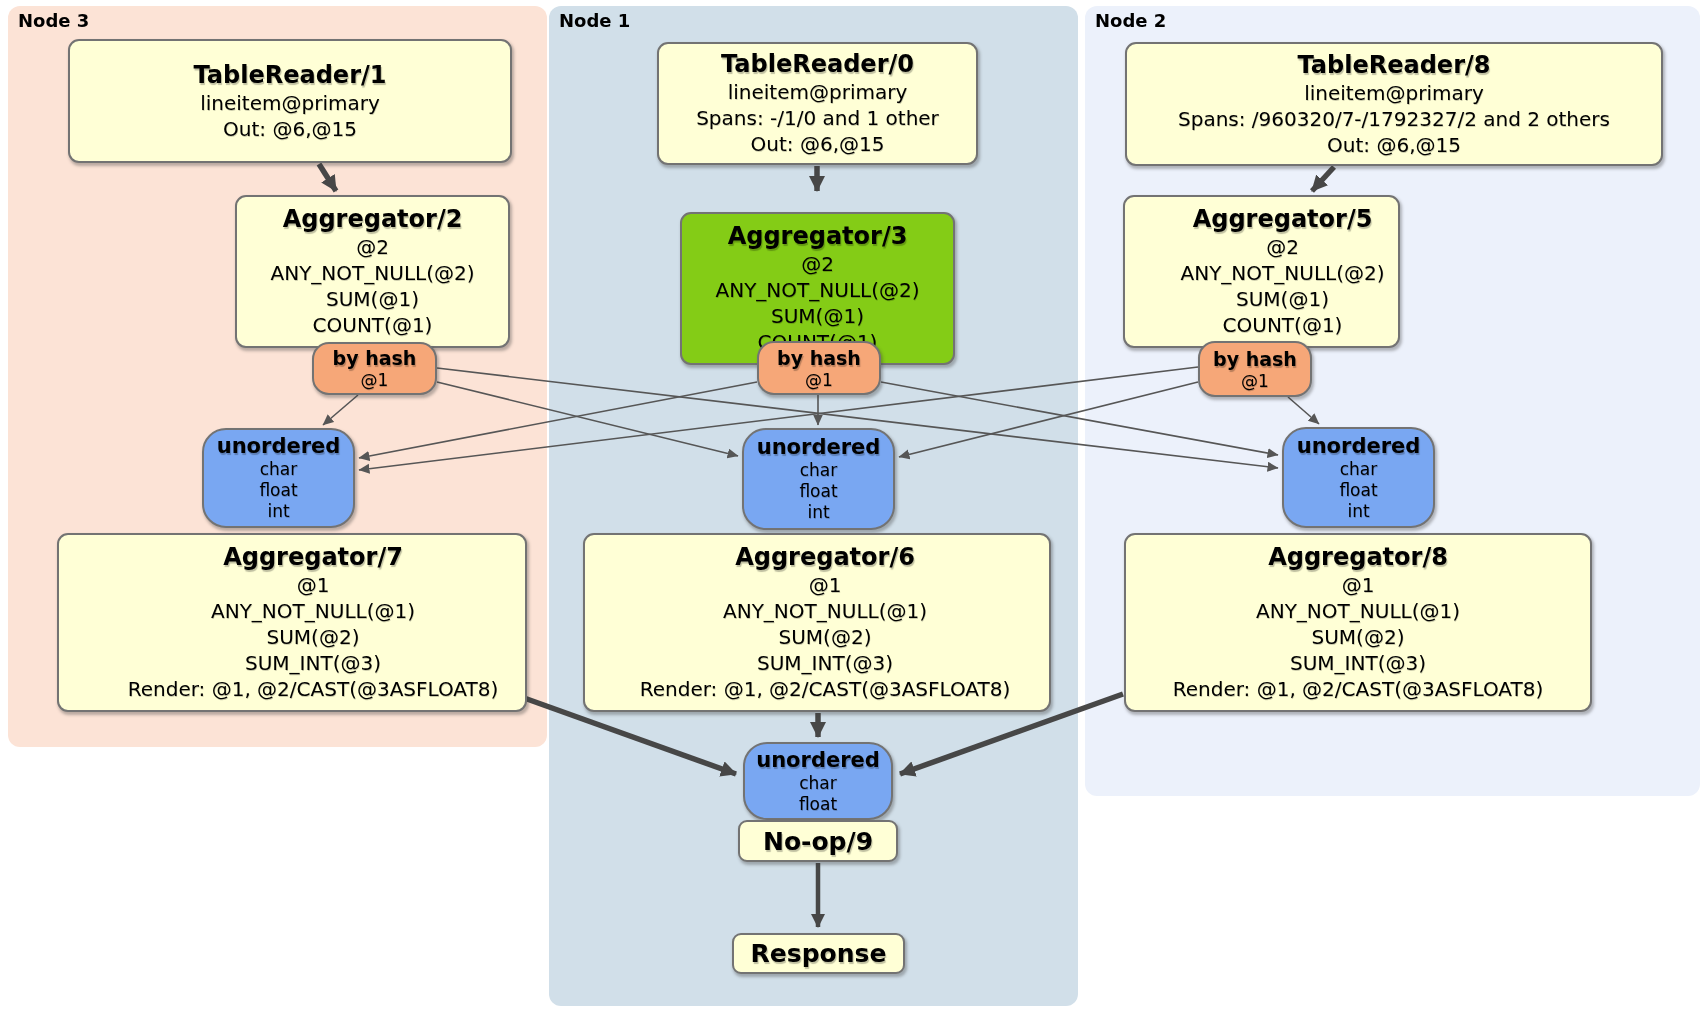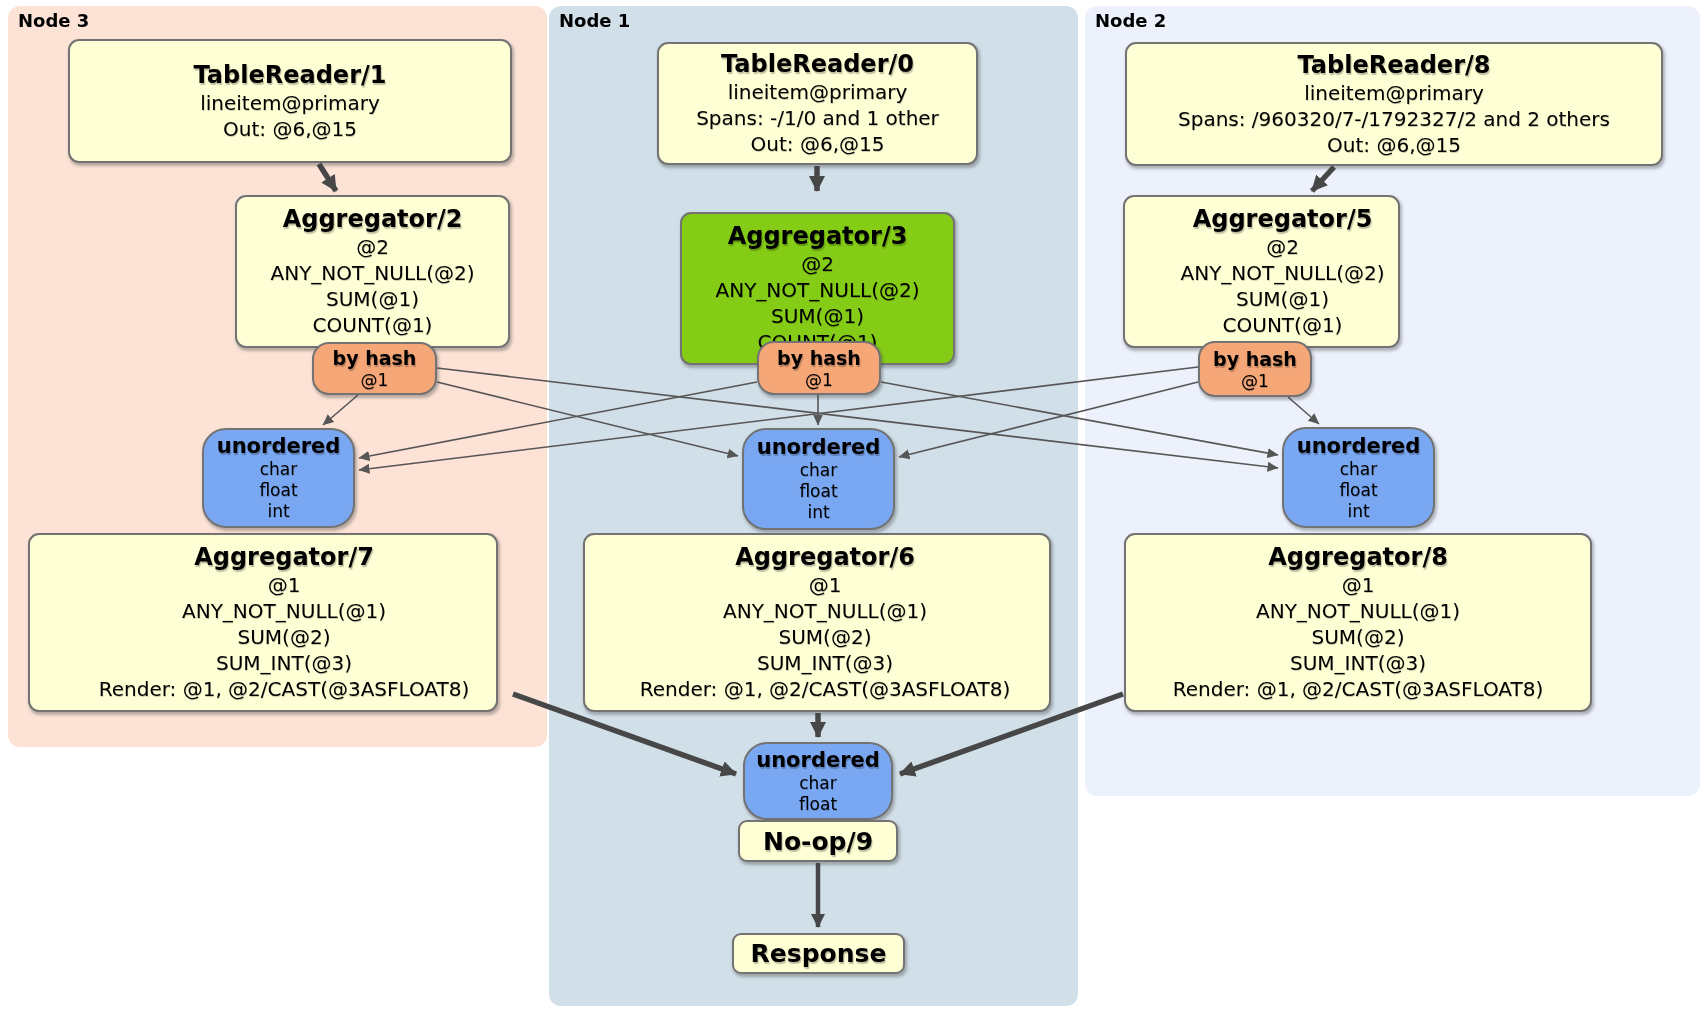--- a/index.html
+++ b/index.html
@@ -163,21 +163,21 @@
       <div class="box-line">char</div>
       <div class="box-line">float</div>
       <div class="box-line">int</div>
     </div>
     <div class="box sync" style="left: 1282px; top: 427px; width: 153px; height: 101px; background: rgb(121, 167, 242);">
       <div class="box-title">unordered</div>
       <div class="box-line">char</div>
       <div class="box-line">float</div>
       <div class="box-line">int</div>
     </div>
-    <div class="box processor" style="left: 28px; top: 533px; width: 470px; height: 179px; background: rgb(255, 255, 214); padding-left: 42px;">
+    <div class="box processor" style="left: 57px; top: 533px; width: 470px; height: 179px; background: rgb(255, 255, 214); padding-left: 42px;">
       <div class="box-title">Aggregator/7</div>
       <div class="box-line">@1</div>
       <div class="box-line">ANY_NOT_NULL(@1)</div>
       <div class="box-line">SUM(@2)</div>
       <div class="box-line">SUM_INT(@3)</div>
       <div class="box-line">Render: @1, @2/CAST(@3ASFLOAT8)</div>
     </div>
     <div class="box processor" style="left: 583px; top: 533px; width: 468px; height: 179px; background: rgb(255, 255, 214); padding-left: 16px;">
       <div class="box-title">Aggregator/6</div>
       <div class="box-line">@1</div>

